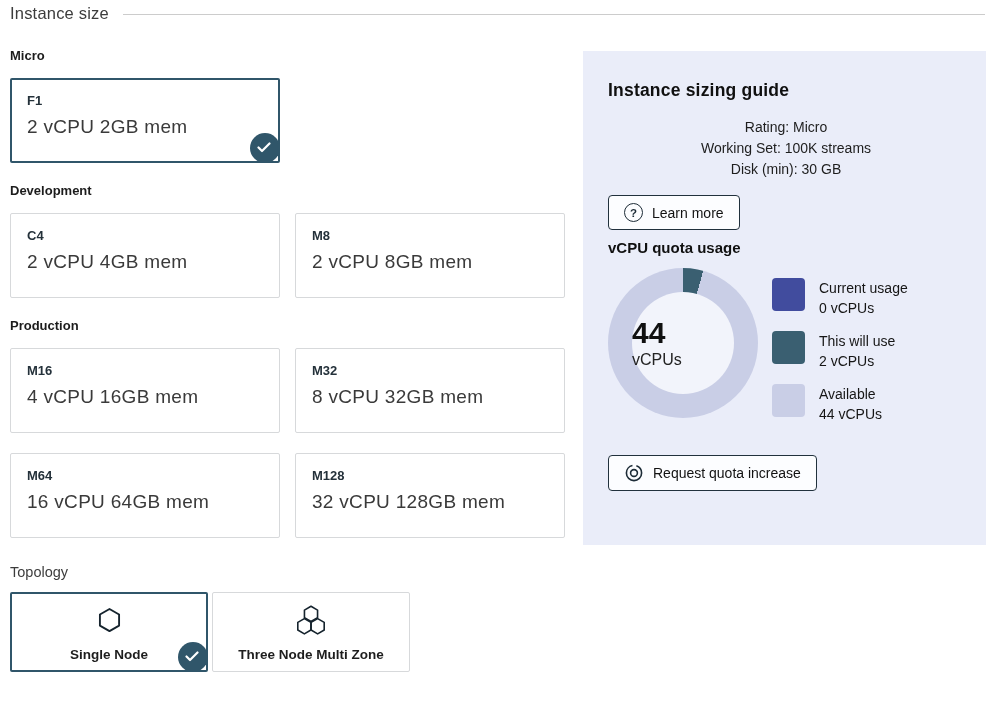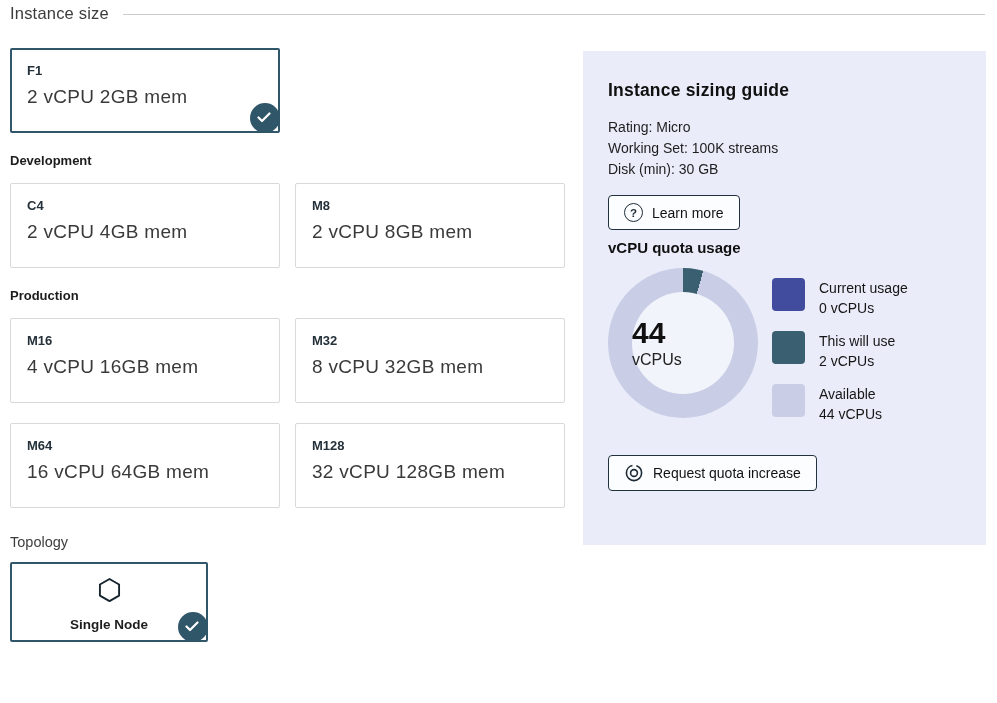--- a/index.html
+++ b/index.html
@@ -31,21 +31,21 @@
     display:flex; flex-direction:column; align-items:center; justify-content:flex-start; padding-top:12px; }
   .topo-card.selected { border:2px solid #30566a; padding-top:11px; }
   .topo-card .t-label { font-size:13.5px; font-weight:bold; color:#1d1d1d; margin-top:10px; }
   .topo-card.three { width:198px; }
   .icon-wrap { height:32px; display:flex; align-items:center; justify-content:center; }
 
   
   .panel { position:absolute; left:583px; top:51px; width:403px; height:494px;
     background:#eaedf9; padding:29px 22px 20px 25px; }
   .panel h2 { font-size:17.5px; font-weight:bold; color:#101010; letter-spacing:.2px; }
-  .info { margin-top:16px; font-size:14px; color:#1e1e1e; line-height:21px; }
+  .info { margin-top:16px; font-size:14px; color:#1e1e1e; line-height:21px;text-align:center; }
   .btn { display:inline-flex; align-items:center; gap:9px; margin-top:15px;
     background:#fcfdff; border:1px solid #21313d; border-radius:4px;
     padding:7px 15px; font-size:14px; color:#121212; cursor:pointer;
     font-family:"Liberation Sans", sans-serif; }
   .q-icon { width:19px; height:19px; border:1.6px solid #1d2c37; border-radius:50%;
     display:flex; align-items:center; justify-content:center;
     font-size:11.5px; font-weight:bold; color:#1d2c37; }
   .quota-title { margin-top:9px; font-size:15px; font-weight:bold; color:#101010; }
 
   .chart-row { display:flex; margin-top:12px; align-items:flex-start; }
@@ -69,20 +69,21 @@
 
 <div class="page">
 
   <div class="hdr">
     <span class="hdr-title">Instance size</span>
     <span class="hdr-rule"></span>
   </div>
 
   <div class="left">
 
+    <div class="sec-label">Micro</div>
     <div class="row">
       <div class="card selected">
         <div class="tier">F1</div>
         <div class="spec">2 vCPU 2GB mem</div>
         <div class="check-badge">
           <svg width="14" height="11" viewBox="0 0 14 11">
               <polyline points="1.5,5.5 5,9 12.5,1.5" fill="none" stroke="#ffffff" stroke-width="2.2" stroke-linecap="round" stroke-linejoin="round"></polyline>
             </svg>
         </div>
       </div>
@@ -129,20 +130,30 @@
           <svg width="25" height="28" viewBox="0 0 24 26">
               <polygon points="12,1.5 21.2,6.8 21.2,17.4 12,22.7 2.8,17.4 2.8,6.8" fill="none" stroke="#16242e" stroke-width="1.8" stroke-linejoin="round"></polygon>
             </svg>
         </div>
         <div class="t-label">Single Node</div>
         <div class="check-badge">
           <svg width="14" height="11" viewBox="0 0 14 11">
               <polyline points="1.5,5.5 5,9 12.5,1.5" fill="none" stroke="#ffffff" stroke-width="2.2" stroke-linecap="round" stroke-linejoin="round"></polyline>
             </svg>
         </div>
+      </div>
+      <div class="topo-card three">
+        <div class="icon-wrap">
+          <svg width="38" height="34" viewBox="0 0 40 34">
+            <polygon points="20,1.5 26.9,5.5 26.9,13.5 20,17.5 13.1,13.5 13.1,5.5" fill="none" stroke="#16242e" stroke-width="1.7" stroke-linejoin="round"></polygon>
+            <polygon points="13,14.5 19.9,18.5 19.9,26.5 13,30.5 6.1,26.5 6.1,18.5" fill="none" stroke="#16242e" stroke-width="1.7" stroke-linejoin="round"></polygon>
+            <polygon points="27,14.5 33.9,18.5 33.9,26.5 27,30.5 20.1,26.5 20.1,18.5" fill="none" stroke="#16242e" stroke-width="1.7" stroke-linejoin="round"></polygon>
+          </svg>
+        </div>
+        <div class="t-label">Three Node Multi Zone</div>
       </div>
     </div>
   </div>
 
   <div class="panel">
     <h2>Instance sizing guide</h2>
     <div class="info">
       <div>Rating: Micro</div>
       <div>Working Set: 100K streams</div>
       <div>Disk (min): 30 GB</div>

